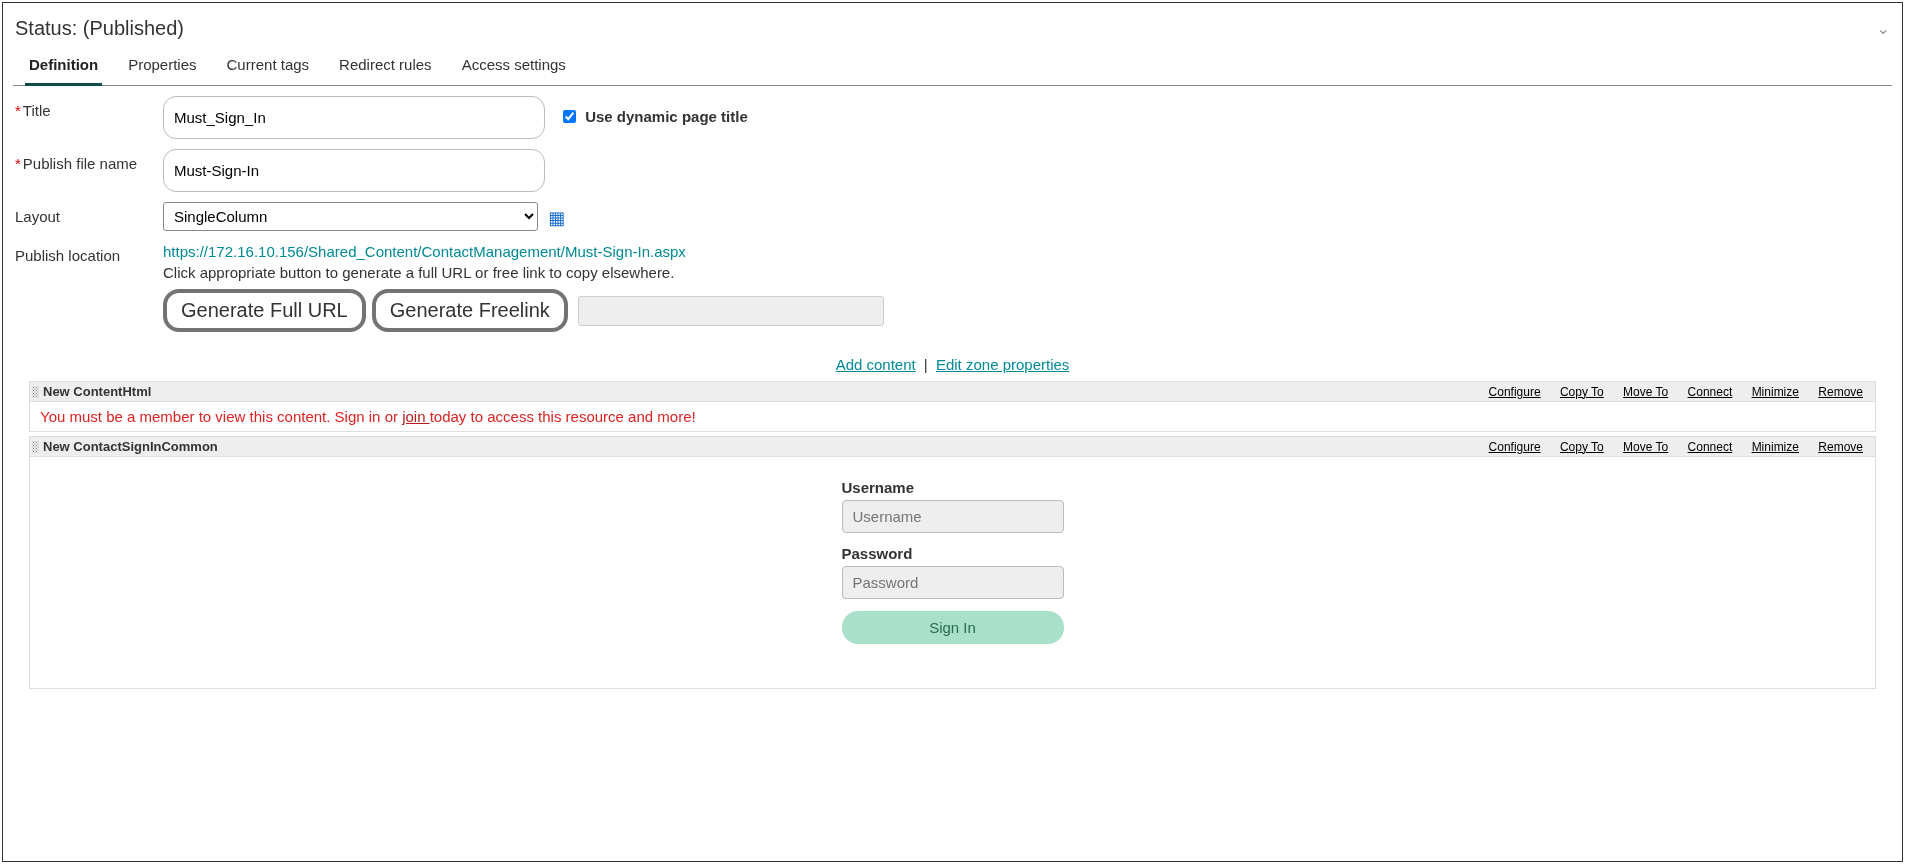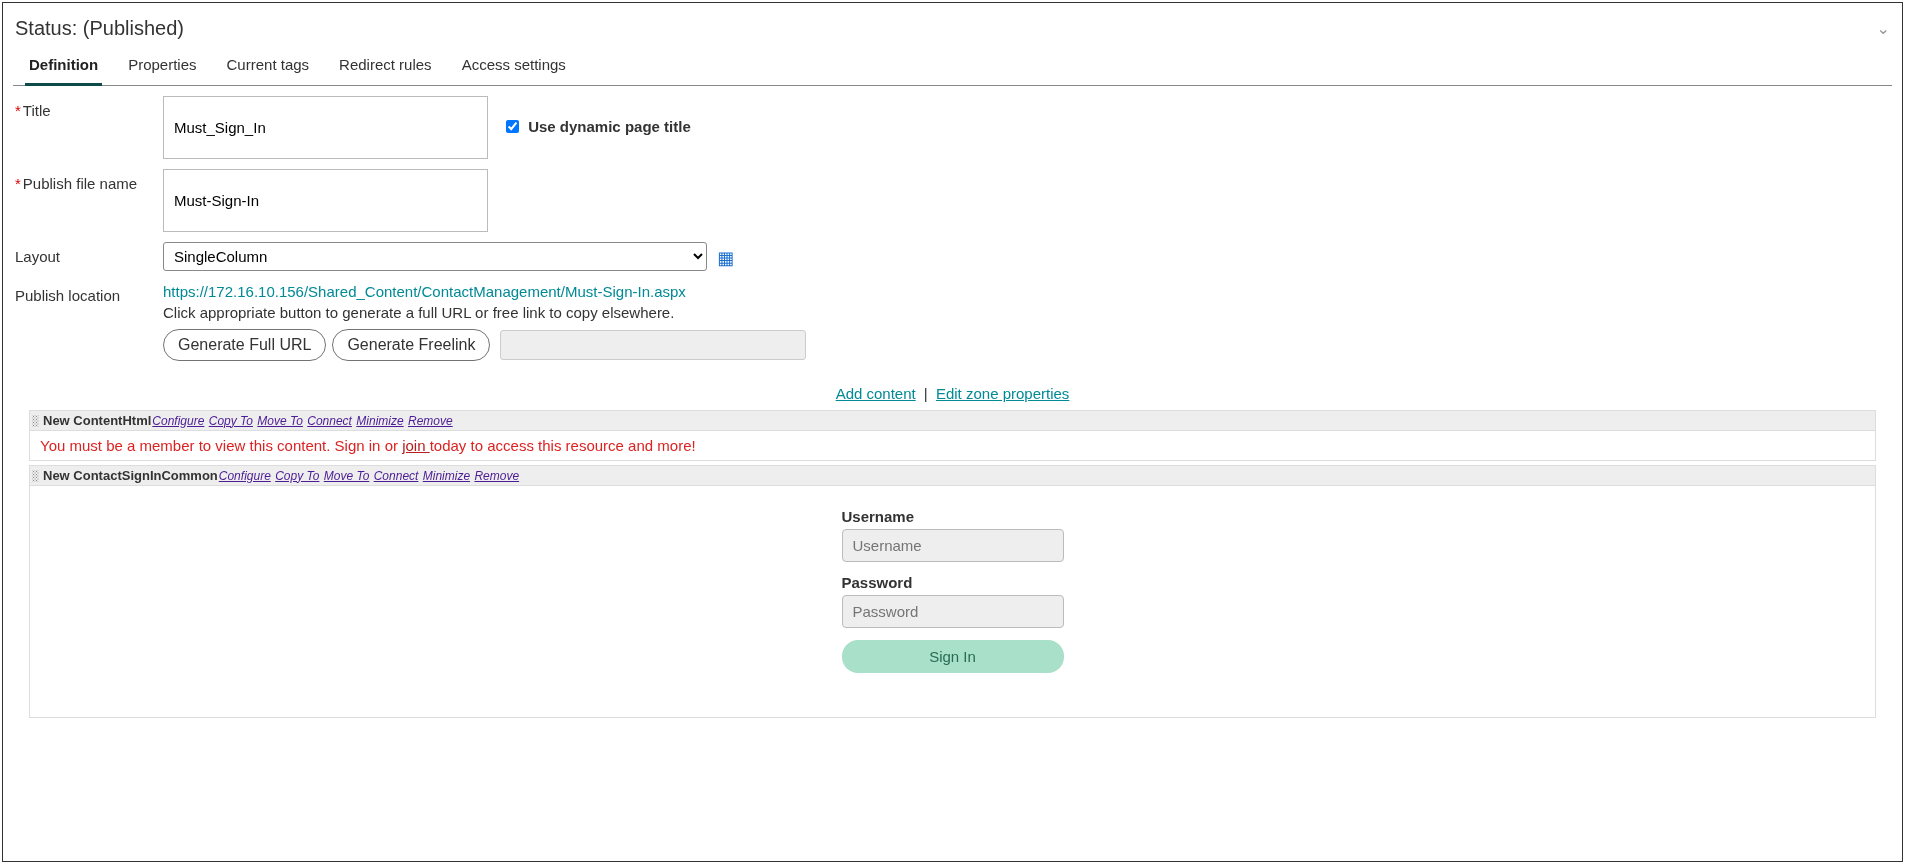--- a/index.html
+++ b/index.html
@@ -56,58 +56,58 @@
     align-items: flex-start;
     margin-bottom: 10px;
   }
   .form-label {
     width: 148px;
     padding-top: 6px;
     font-size: 15px;
   }
   .req { color: #d00; margin-right: 2px; }
   .text-input {
-    width: 325px;
-    padding: 22px 10px;
+    width: 382px;
+    padding: 12px 10px;
     border: 1px solid #bbb;
-    border-radius: 0;
+    border-radius: 13px;
     font-size: 15px;
   }
   .chk-wrap {
     display: inline-flex;
     align-items: center;
     margin-left: 10px;
     gap: 6px;
     font-weight: 600;
   }
   .select {
-    width: 544px;
+    width: 375px;
     padding: 4px 6px;
     border: 1px solid #888;
     border-radius: 3px;
     font-size: 15px;
     background: #fff;
   }
   .layout-icon {
     display: inline-block;
     margin-left: 6px;
     color: #1c6fd1;
     font-size: 18px;
     vertical-align: middle;
   }
   .link { color: #008a96; text-decoration: none; }
   .pub-block { line-height: 1.4; }
   .btn-outline {
-    border: 1px solid #737373;
+    border: 4px solid #737373;
     background: #fff;
     color: #333;
     padding: 6px 14px;
     border-radius: 16px;
     cursor: pointer;
-    font-size: 16px;
+    font-size: 20px;
   }
   .url-box {
     display: inline-block;
     width: 306px;
     height: 30px;
     vertical-align: middle;
     border: 1px solid #ccc;
     background: #eee;
     border-radius: 3px;
     margin-left: 4px;
@@ -120,38 +120,38 @@
   .pipe { margin: 0 4px; color: #333; }
 
   .part-container {
     border: 1px solid #ddd;
     margin: 4px 16px;
   }
   .part-header {
     background: #eee;
     border-bottom: 1px solid #ddd;
     display: flex;
-    justify-content: flex-start;
+    justify-content: space-between;
     align-items: center;
-    padding: 2px 6px 2px 2px;
+    padding: 2px 12px 2px 2px;
     font-size: 13px;
   }
   .part-title-wrap { display: flex; align-items: center; gap: 4px; }
   .grip {
     display: inline-block;
     width: 7px; height: 12px;
     background-image:
       radial-gradient(#888 1px, transparent 1px),
       radial-gradient(#888 1px, transparent 1px);
     background-size: 3px 3px;
     background-position: 0 0, 1.5px 1.5px;
   }
   .part-title { font-weight: 600; }
   .part-actions { font-size: 12px; white-space: nowrap; }
-  .part-actions a { color: #4c1d95; text-decoration: underline; margin-left: 1px; cursor: pointer; font-style: italic; }
+  .part-actions a { color: #000000; text-decoration: underline; margin-left: 16px; cursor: pointer; }
   .part-body { padding: 6px 10px; }
   .warn { color: #d22; }
   .warn a { color: #b91c1c; text-decoration: underline; }
 
   .signin-wrap {
     display: flex;
     justify-content: center;
     padding: 16px 0 24px 0;
   }
   .signin-box { width: 222px; }

